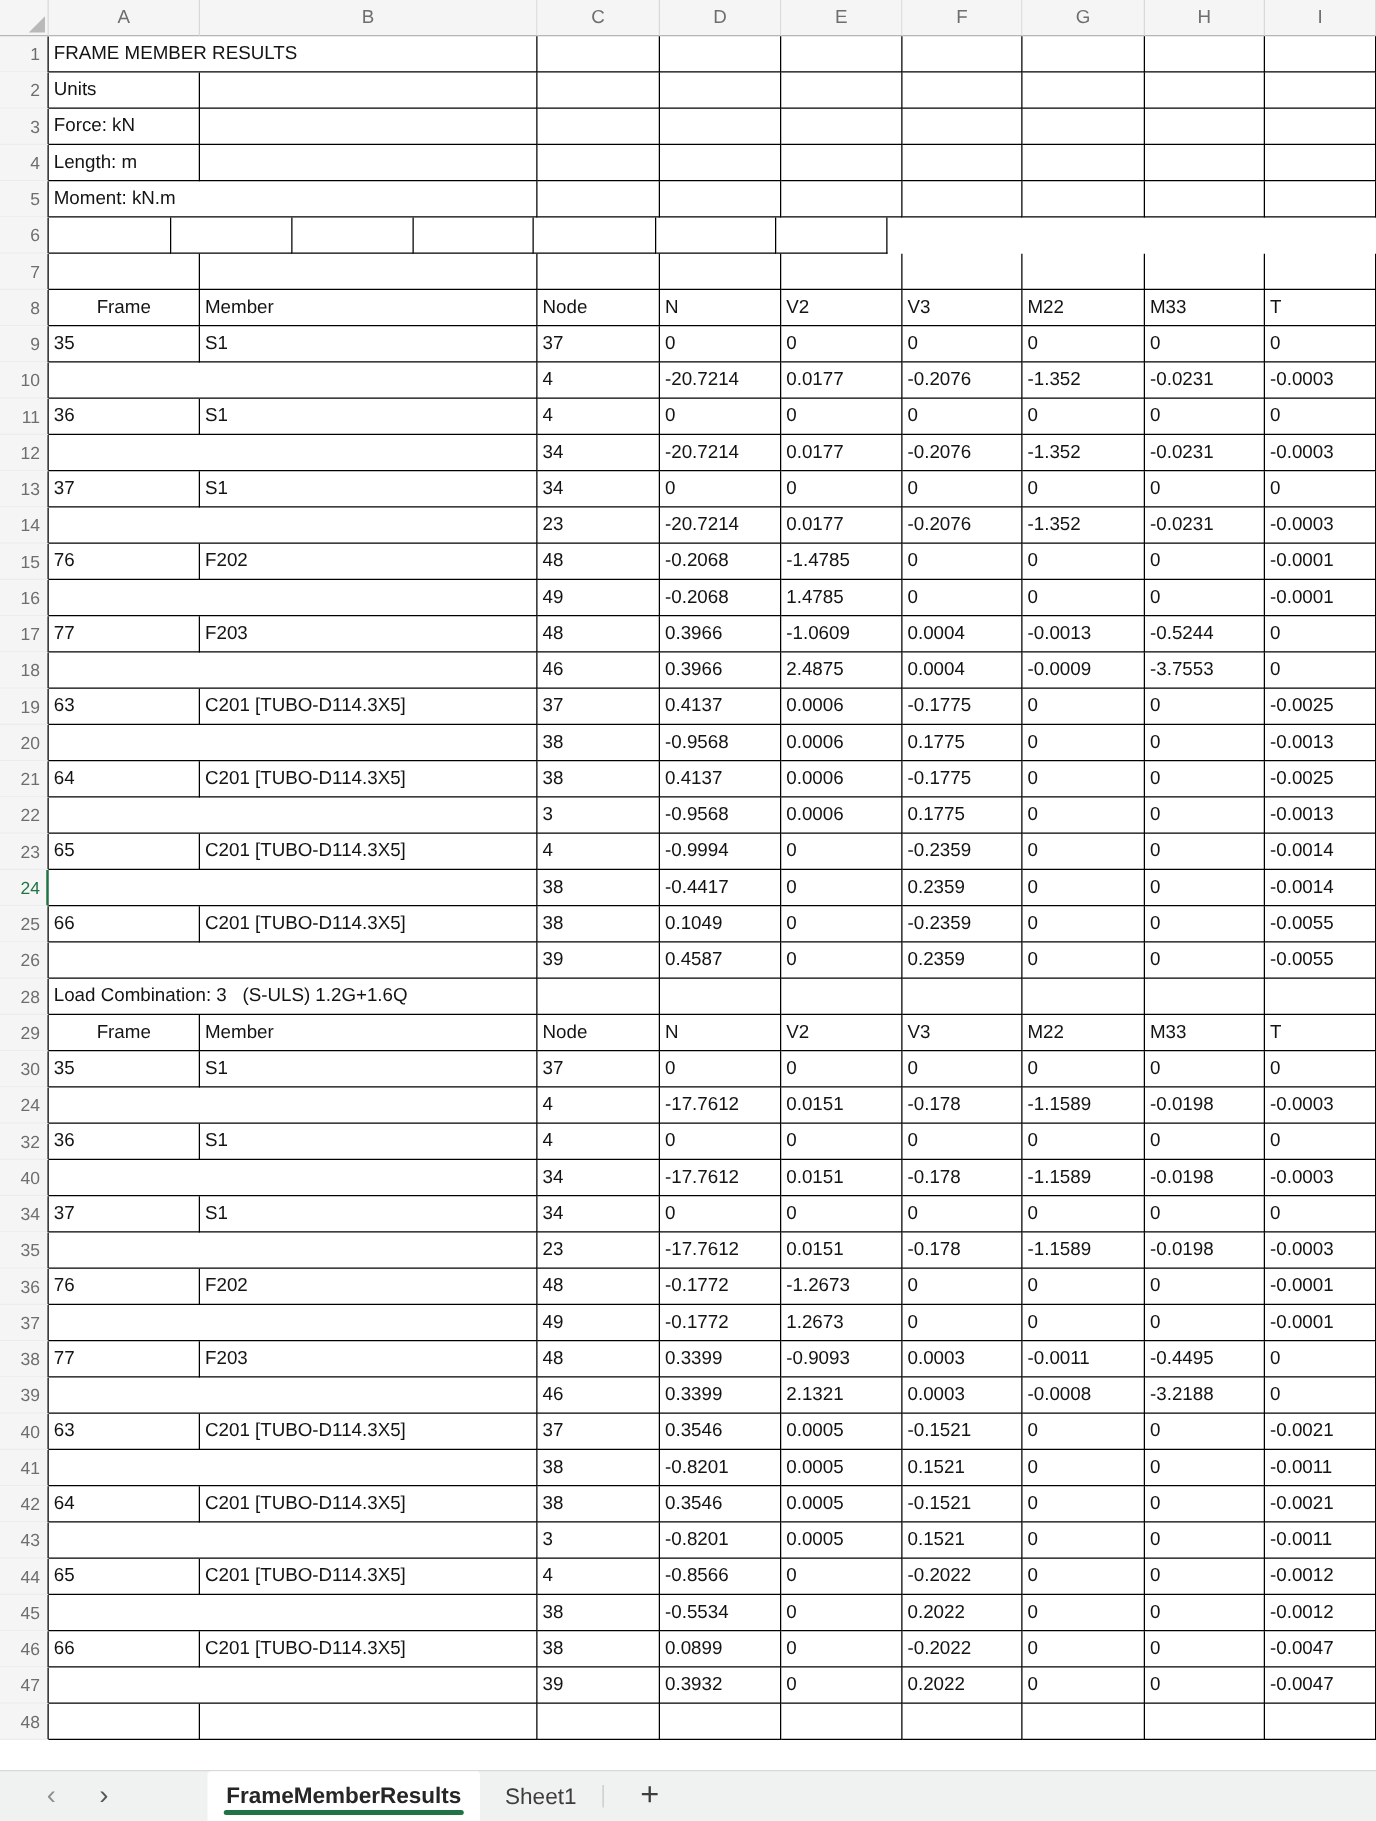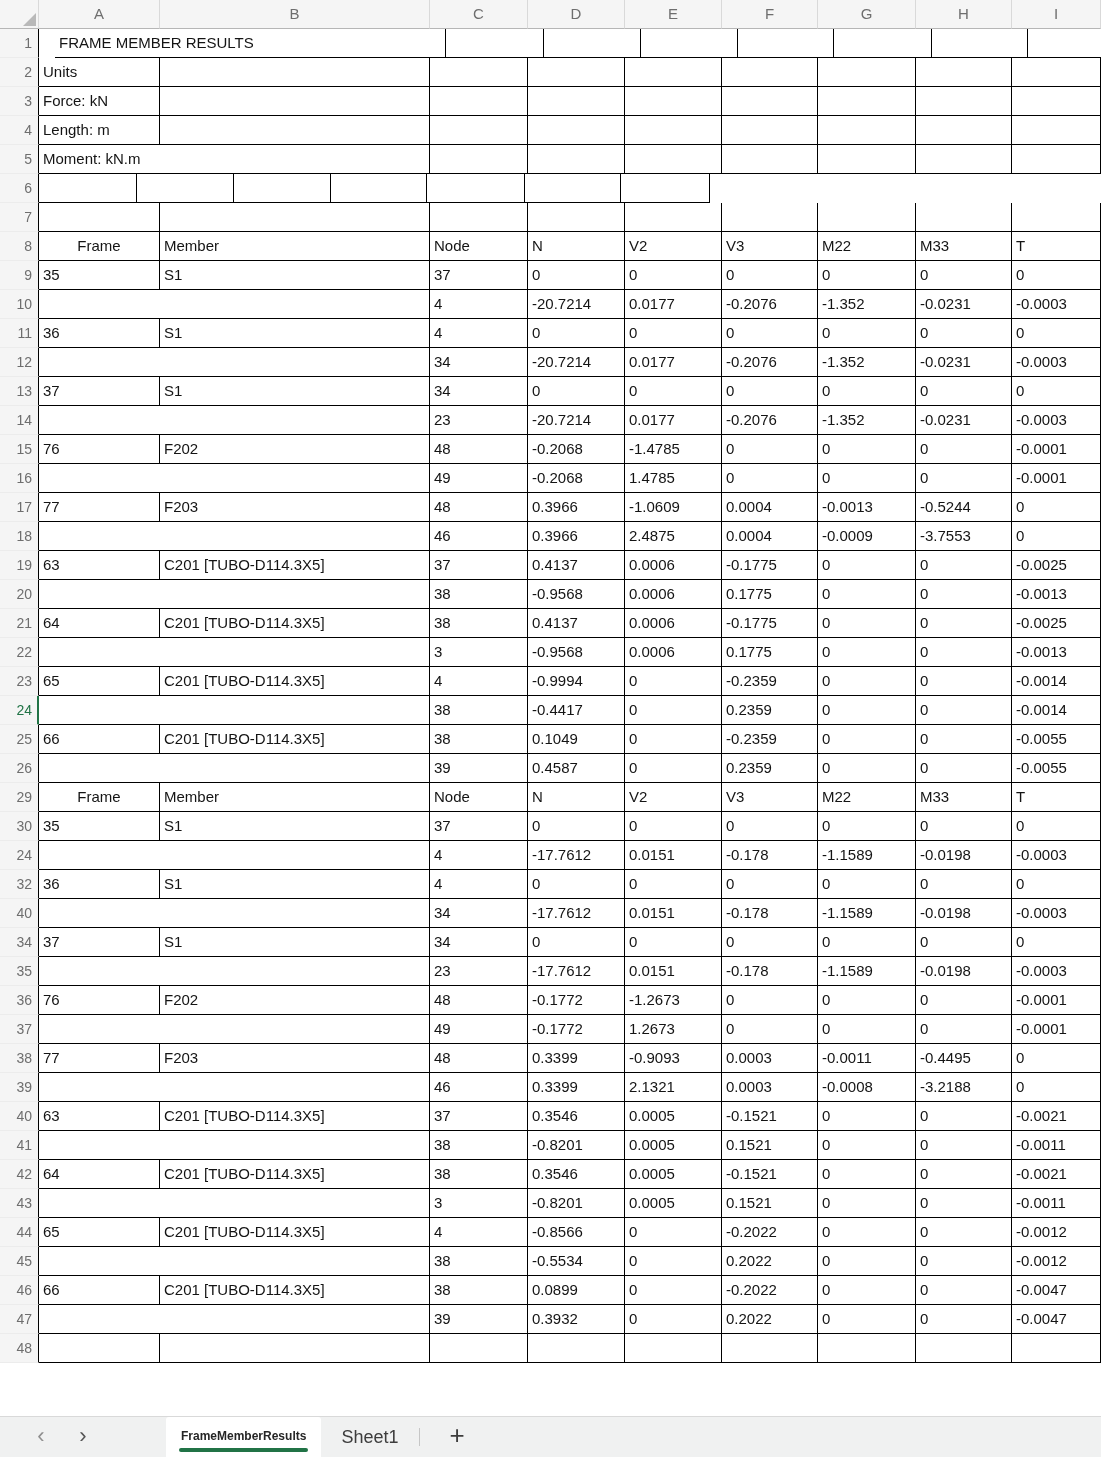--- a/index.html
+++ b/index.html
@@ -25,21 +25,21 @@
         padding-left:4px;white-space:pre;overflow:hidden;color:#141414;flex:none;}
   .cell.center{text-align:center;padding-left:0;}
   
   #tabbar{height:41px;background:#f0f1f1;border-top:1px solid #d9d9d9;
           display:flex;align-items:stretch;box-sizing:border-box;}
   .navbtn{width:26px;text-align:center;font-size:22px;line-height:38px;
           color:#6b6b6b;cursor:pointer;flex:none;}
   #nav-prev{margin-left:28px;color:#8f8f8f;}
   #nav-next{margin-left:16px;color:#555;}
   .tab-active{background:#fff;margin-left:70px;padding:0 15px;position:relative;
-          font-weight:700;font-size:12px;color:#262626;line-height:39px;
+          font-weight:700;font-size:18px;color:#262626;line-height:39px;
           border-radius:3px 3px 0 0;flex:none;}
   .tab-underline{position:absolute;left:13px;right:13px;bottom:5px;height:4px;
           background:#217346;border-radius:2px;}
   .tab-plain{padding:0 20px;font-size:18px;color:#3d3d3d;line-height:40px;flex:none;}
   .tabdiv{width:1px;background:#c6c6c6;margin:11px 1px;flex:none;}
   .addbtn{padding:0 28px;font-size:26px;font-weight:300;color:#3d3d3d;
           line-height:37px;flex:none;}
 </style>
 </head>
 <body>
@@ -58,21 +58,21 @@
         <div class="colhdr" style="width: 97px;">E</div>
         <div class="colhdr" style="width: 96px;">F</div>
         <div class="colhdr" style="width: 98px;">G</div>
         <div class="colhdr" style="width: 96px;">H</div>
         <div class="colhdr" style="width: 89px;">I</div>
       </div>
     <div id="grid-rows">
 
     <div class="row">
           <div class="rh">1</div>
-          <div class="cell" style="width: 391px; margin-left: 16px;">FRAME MEMBER RESULTS</div>
+          <div class="cell" style="width: 391px;">FRAME MEMBER RESULTS</div>
           <div class="cell" style="width: 98px;"></div>
           <div class="cell" style="width: 97px;"></div>
           <div class="cell" style="width: 97px;"></div>
           <div class="cell" style="width: 96px;"></div>
           <div class="cell" style="width: 98px;"></div>
           <div class="cell" style="width: 96px;"></div>
           <div class="cell" style="width: 89px;"></div>
         </div>
         <div class="row">
           <div class="rh">2</div>
@@ -354,20 +354,31 @@
         <div class="row">
           <div class="rh">26</div>
           <div class="cell" style="width: 391px;"></div>
           <div class="cell" style="width: 98px;">39</div>
           <div class="cell" style="width: 97px;">0.4587</div>
           <div class="cell" style="width: 97px;">0</div>
           <div class="cell" style="width: 96px;">0.2359</div>
           <div class="cell" style="width: 98px;">0</div>
           <div class="cell" style="width: 96px;">0</div>
           <div class="cell" style="width: 89px;">-0.0055</div>
+        </div>
+        <div class="row">
+          <div class="rh">28</div>
+          <div class="cell" style="width: 391px;">Load Combination: 3   (S-ULS) 1.2G+1.6Q</div>
+          <div class="cell" style="width: 98px;"></div>
+          <div class="cell" style="width: 97px;"></div>
+          <div class="cell" style="width: 97px;"></div>
+          <div class="cell" style="width: 96px;"></div>
+          <div class="cell" style="width: 98px;"></div>
+          <div class="cell" style="width: 96px;"></div>
+          <div class="cell" style="width: 89px;"></div>
         </div>
         <div class="row">
           <div class="rh">29</div>
           <div class="cell center" style="width: 121px;">Frame</div>
           <div class="cell" style="width: 270px;">Member</div>
           <div class="cell" style="width: 98px;">Node</div>
           <div class="cell" style="width: 97px;">N</div>
           <div class="cell" style="width: 97px;">V2</div>
           <div class="cell" style="width: 96px;">V3</div>
           <div class="cell" style="width: 98px;">M22</div>

